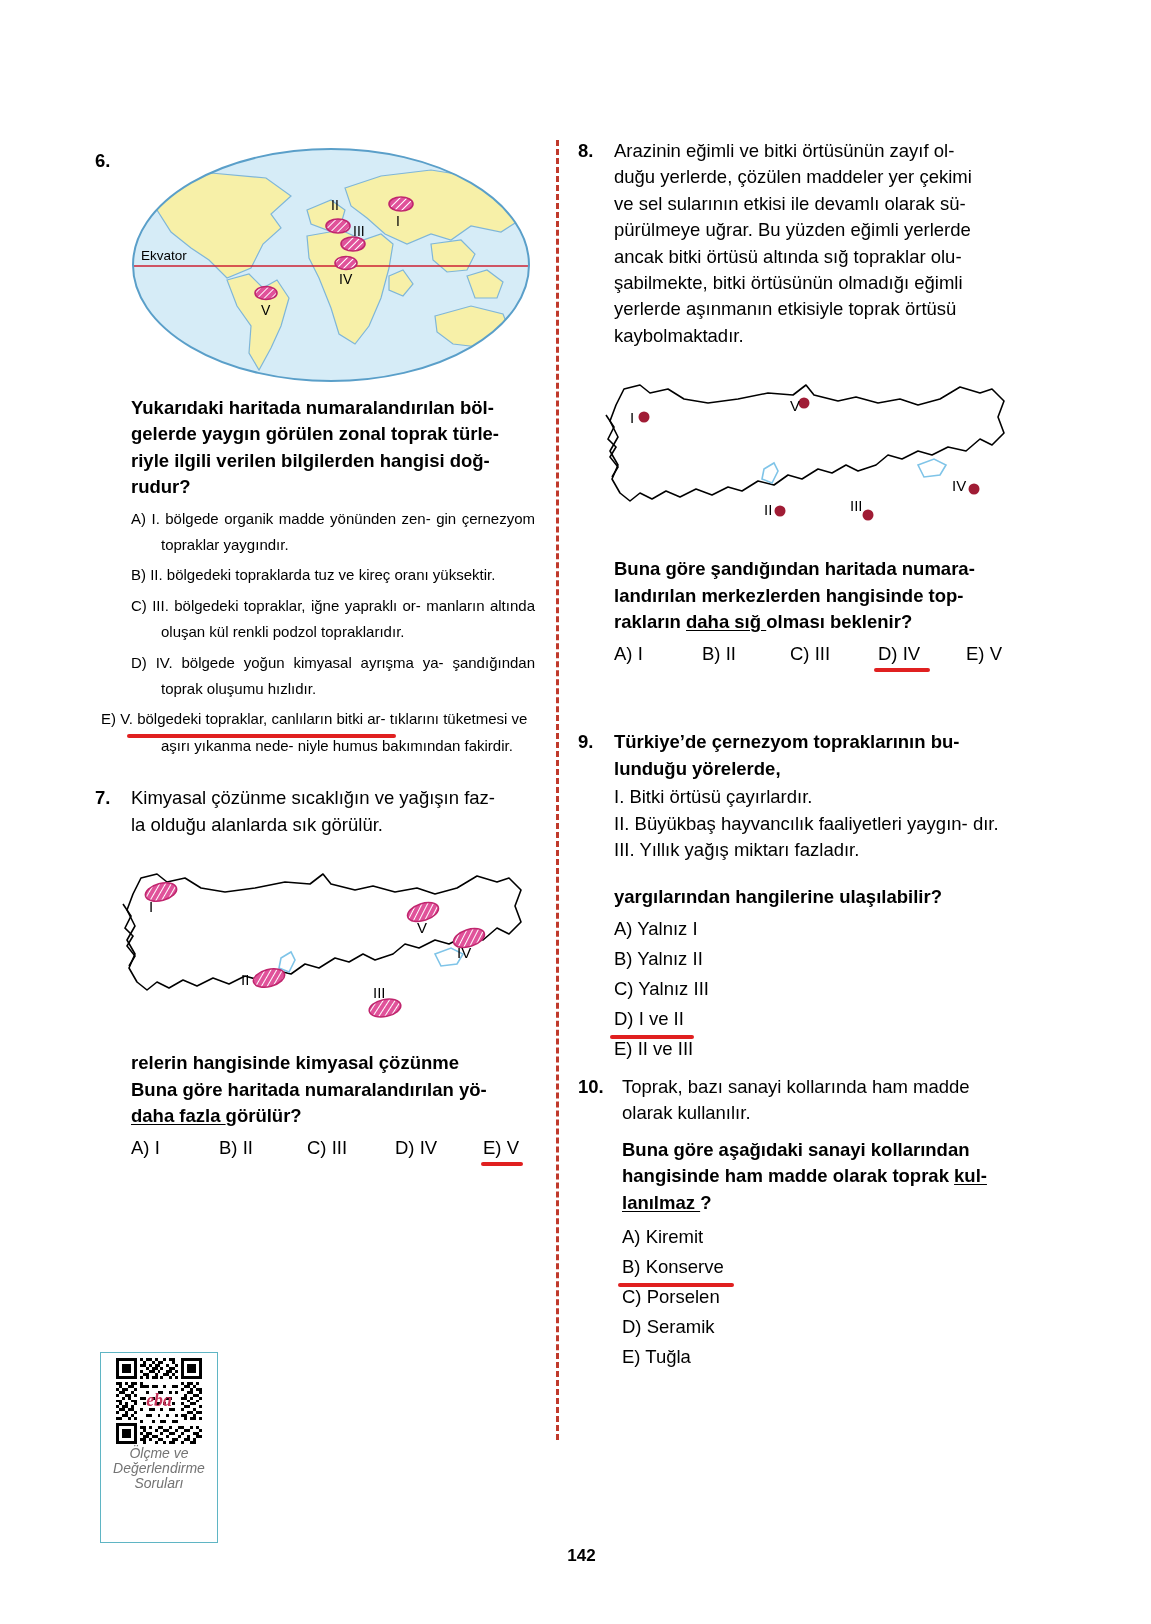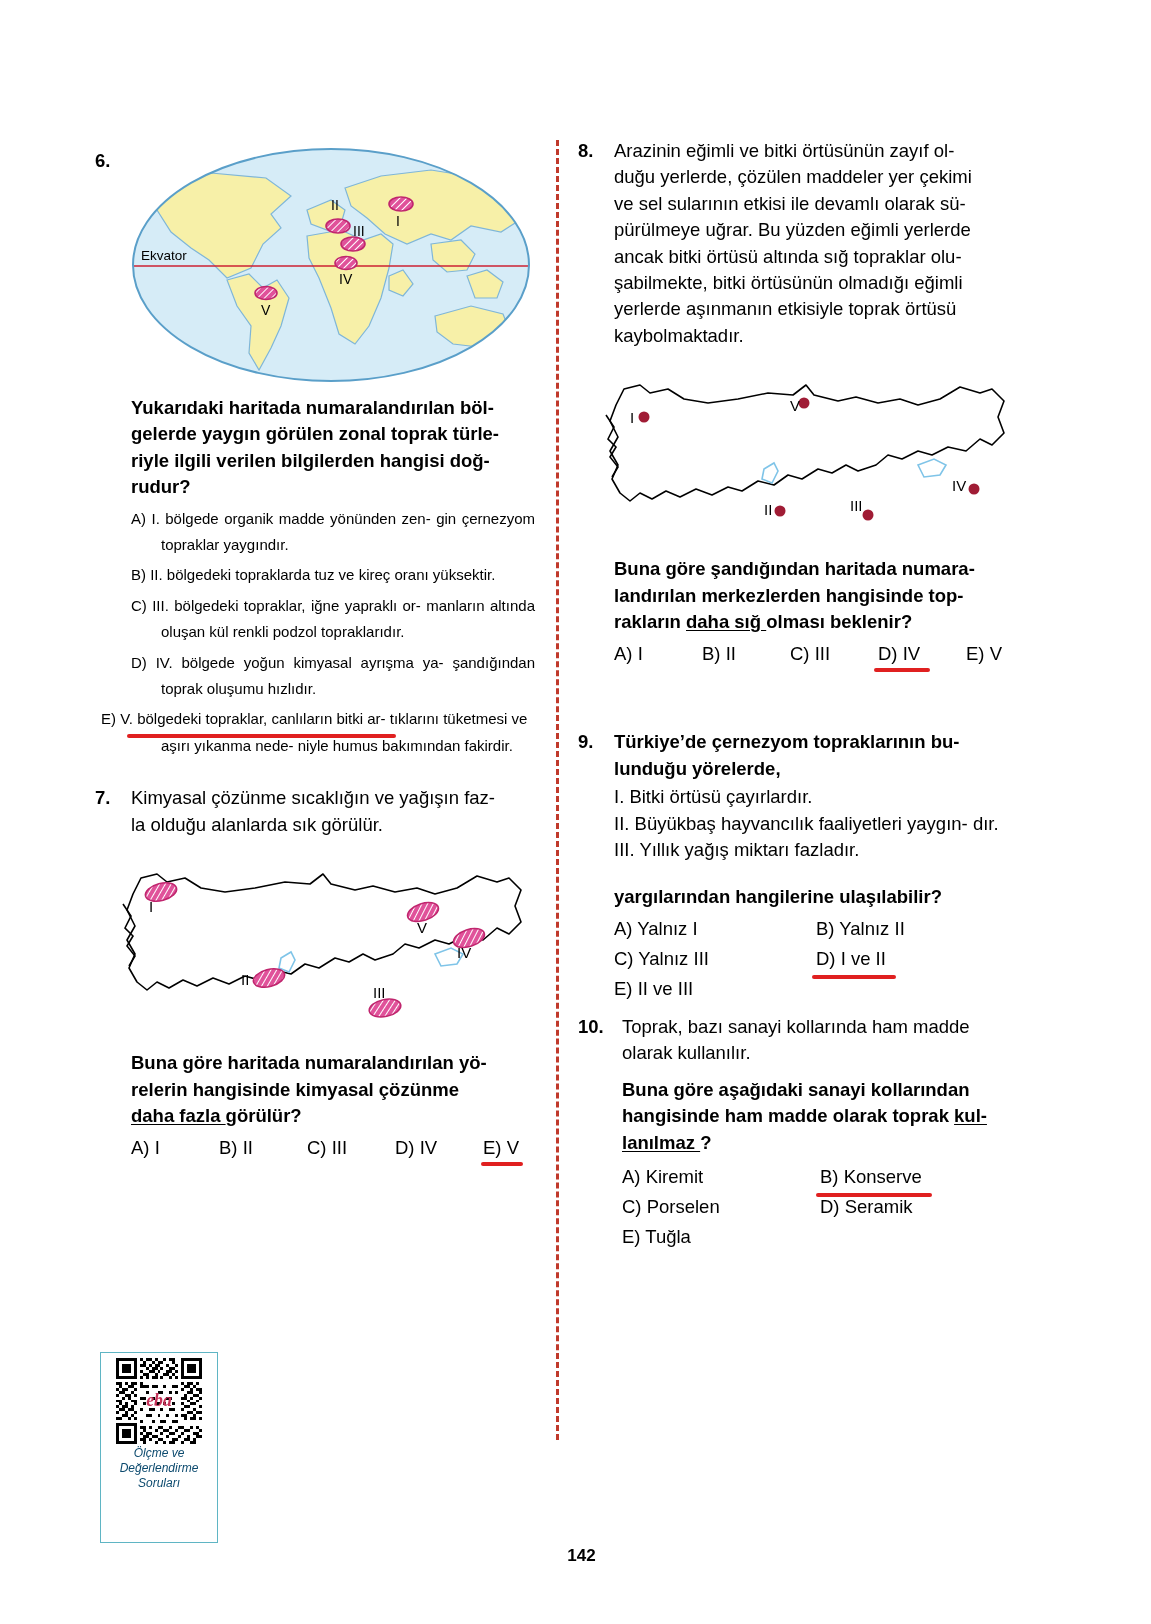--- a/index.html
+++ b/index.html
@@ -47,21 +47,21 @@
 
   
   .optrow {
     display: flex; font-size: 18.5px; line-height: 26px;
     margin-top: 6px;
   }
   .optrow .cell { position: relative; }
   .optrow.five .cell { width: 88px; }
   .optrow.five .cell:last-child { width: auto; }
 
-  .opt2col { display: flex; flex-wrap: wrap; font-size: 18.5px; line-height: 30px; }
+  .opt2col { display: flex; flex-wrap: wrap; font-size: 18.5px; line-height: 30px; flex-direction: column; }
   .opt2col .cell { width: 50%; position: relative; }
 
   
   .rlist { margin-top: 2px; }
   .rli {
     font-size: 18.5px; line-height: 26.4px;
     padding-left: 30px; text-indent: -30px;
     display: block;
   }
 
@@ -82,22 +82,22 @@
   
   .qrbox {
     position: absolute; left: 100px; top: 1352px;
     width: 118px; height: 191px;
     border: 1px solid #5fb5c4;
     background: #fff;
     display: flex; flex-direction: column; align-items: center;
     padding-top: 5px;
   }
   .qrcap {
-    font-style: italic; color: #0c4a6e;
-    font-size: 12px; line-height: 15px; text-align: center;
+    font-style: italic; color: #737373;
+    font-size: 14px; line-height: 15px; text-align: center;
     margin-top: 2px;
   }
 
   .pageno {
     position: absolute; left: 12px; right: 0; top: 1546px;
     text-align: center; font-weight: bold; font-size: 17px;
   }
 </style>
 </head>
 <body>
@@ -234,22 +234,22 @@
               <text x="44" y="64">I</text>
               <text x="136" y="137">II</text>
               <text x="268" y="150">III</text>
               <text x="352" y="110">IV</text>
               <text x="312" y="85">V</text>
             </g>
           </svg>
         </div>
 
         <div class="stem bold">
+          <div>relerin hangisinde kimyasal çözünme</div>
           <div>Buna göre haritada numaralandırılan yö-</div>
-          <div>relerin hangisinde kimyasal çözünme</div>
           <div>
             <span class="u">daha fazla </span><span> görülür? </span>
           </div>
         </div>
 
         <div class="optrow five">
           <div class="cell"><span>A) I</span></div>
           <div class="cell"><span>B) II</span></div>
           <div class="cell"><span>C) III</span></div>
           <div class="cell"><span>D) IV</span></div>

